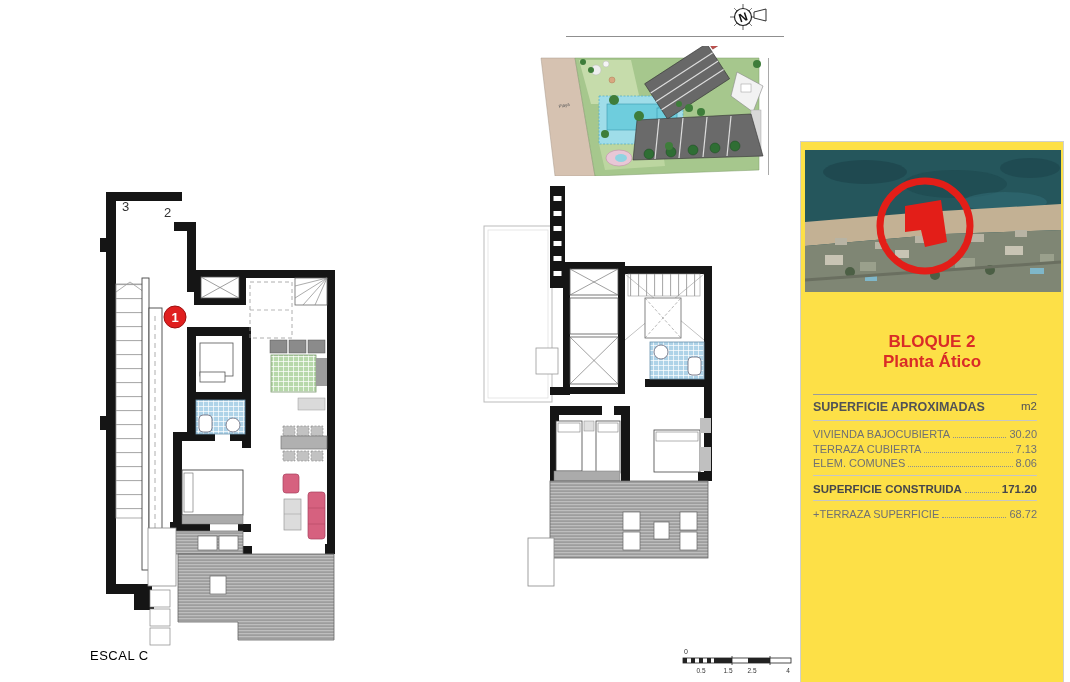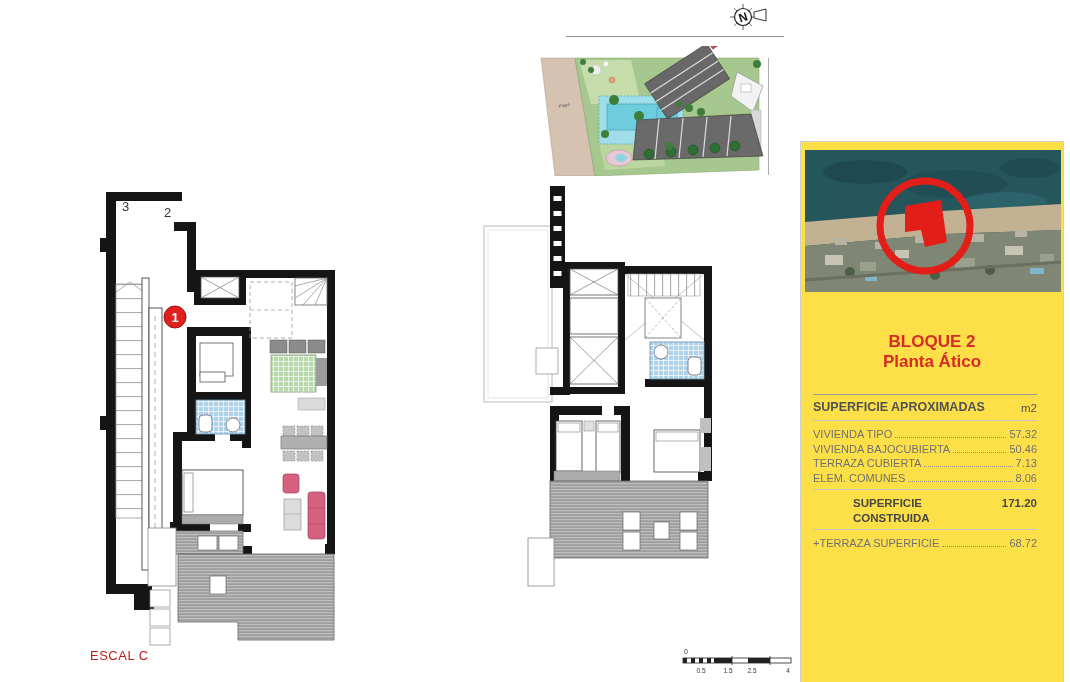--- a/index.html
+++ b/index.html
@@ -15,28 +15,28 @@
   
   .panel{left:800px;top:141px;width:264px;height:639px;border:1px solid #cfcfcf;
          background:#fde047;box-sizing:border-box;}
   .photo{position:absolute;left:4px;top:8px;width:256px;height:142px;overflow:hidden;}
   .titles{position:absolute;left:0;right:0;top:190px;text-align:center;
           color:#d92b27;font-weight:bold;font-size:17px;line-height:20px;}
   .titles .t3{}
   .surf{position:absolute;left:12px;right:26px;top:252px;color:#6f7073;}
   .hr-strong{border:none;border-top:1px solid #9b9b9b;margin:0 0 2px 0;}
   .hr-light{border:none;border-top:1px solid #c6c6c6;margin:4px 0 6px 0;}
-  .thead{display:flex;justify-content:space-between;align-items:flex-end;
+  .thead{display:flex;justify-content:space-between;align-items:flex-start;
          font-size:12.5px;font-weight:bold;color:#515256;padding:3px 0 2px 0;}
   .thead .unit{font-weight:normal;font-size:11.5px;}
   .srow{display:flex;align-items:baseline;font-size:11px;line-height:14.5px;color:#6f7073;}
   .srow .leader{flex:1;border-bottom:1px dotted #8f8f8f;margin:0 3px 2px 3px;height:9px;}
-  .srow.total{font-weight:bold;font-size:11.5px;color:#46474a;margin-left:40px;}
-
-  .escal{left:90px;top:648px;font-size:13px;color:#b91c1c;letter-spacing:0.5px;}
+  .srow.total{font-weight:bold;font-size:11.5px;color:#46474a;}
+
+  .escal{left:90px;top:648px;font-size:13px;color:#000000;letter-spacing:0.5px;}
 </style>
 </head>
 <body>
 
 <div class="page">
 
   <svg width="0" height="0" style="position:absolute" aria-hidden="true">
     <defs>
       <pattern id="deck" width="4" height="3" patternUnits="userSpaceOnUse">
         <rect width="4" height="3" fill="#9d9d9d"></rect>
@@ -368,28 +368,23 @@
 
     <div class="surf">
       <hr class="hr-strong">
       <div class="thead">
         <span>SUPERFICIE APROXIMADAS</span>
         <span class="unit">m2</span>
       </div>
       <hr class="hr-light">
 
       <div class="srow">
-        <span>VIVIENDA TIPO</span>
-        <span class="leader"></span>
-        <span class="val">57.32</span>
-      </div>
-      <div class="srow">
         <span>VIVIENDA BAJOCUBIERTA</span>
         <span class="leader"></span>
-        <span class="val">50.46</span>
+        <span class="val">30.20</span>
       </div>
       <div class="srow">
         <span>TERRAZA CUBIERTA</span>
         <span class="leader"></span>
         <span class="val">7.13</span>
       </div>
       <div class="srow">
         <span>ELEM. COMUNES</span>
         <span class="leader"></span>
         <span class="val">8.06</span>

